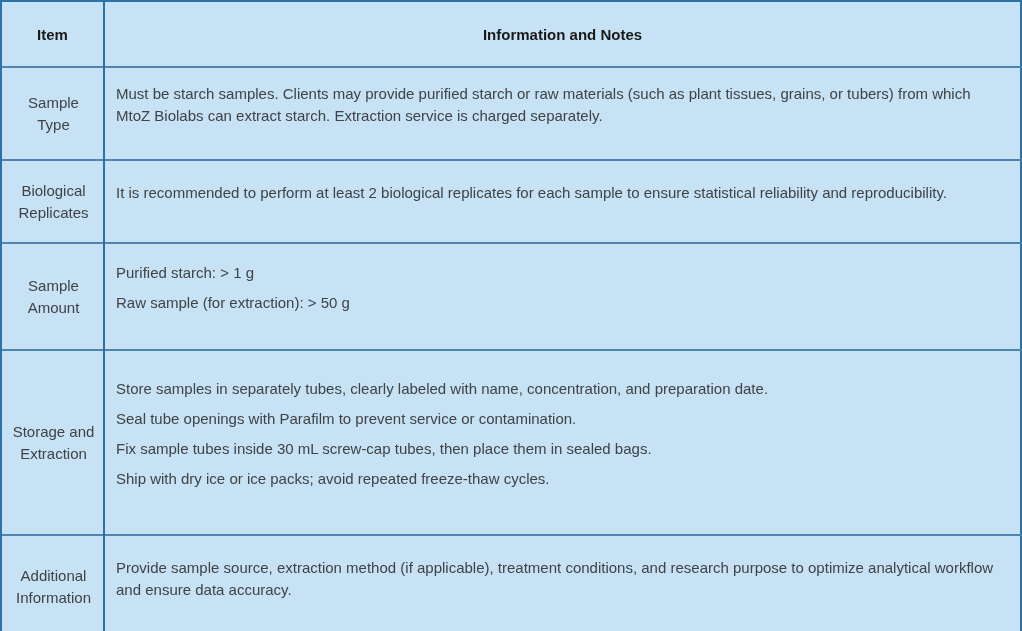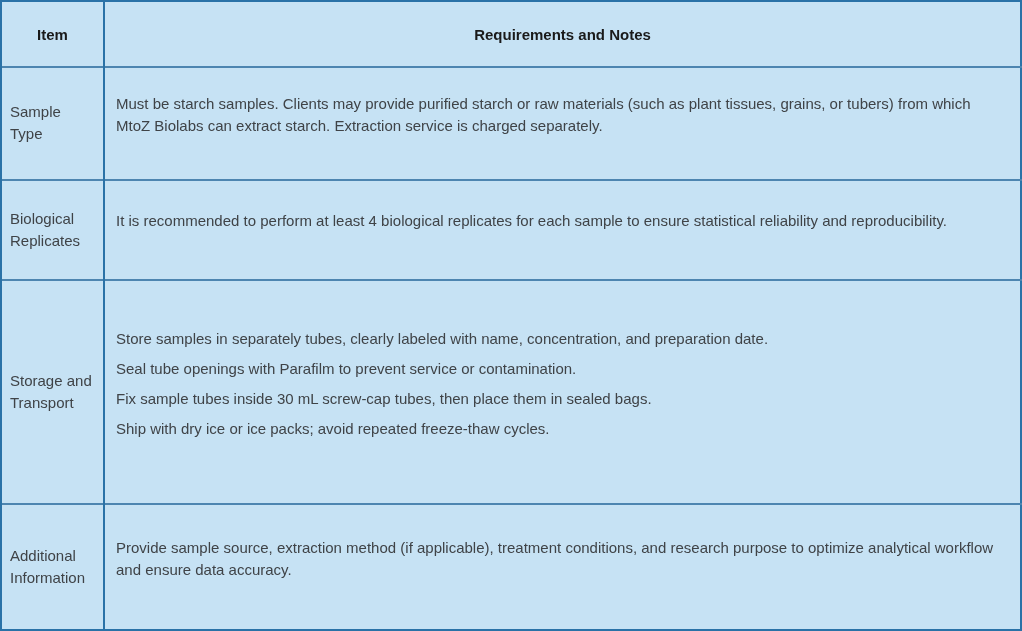--- a/index.html
+++ b/index.html
@@ -40,21 +40,21 @@
     color: var(--head-text);
     text-align: center;
     padding: 4px 20px;
   }
   tbody td {
     border-top: 2px solid var(--grid-h);
   }
   td.item-cell {
     font-size: 15px;
     color: var(--body-text);
-    text-align: left;
+    text-align: center;
     padding: 6px 6px 6px 8px;
     line-height: 22px;
   }
   td.notes-cell {
     font-size: 15px;
     color: var(--body-text);
     text-align: left;
     padding: 6px 16px 23px 11px;
   }
   td.notes-cell p {
@@ -71,38 +71,45 @@
 <body>
 
 <table class="req-table">
   <colgroup>
     <col class="col-item">
     <col class="col-notes">
   </colgroup>
   <thead>
     <tr>
       <th>Item</th>
-      <th>Requirements and Notes</th>
+      <th>Information and Notes</th>
     </tr>
   </thead>
   <tbody id="table-body">
       <tr class="row-0">
         <td class="item-cell">Sample Type</td>
         <td class="notes-cell">
           <p>Must be starch samples. Clients may provide purified starch or raw materials (such as plant tissues, grains, or tubers) from which MtoZ Biolabs can extract starch. Extraction service is charged separately.</p>
         </td>
       </tr>
       <tr class="row-1">
         <td class="item-cell">Biological Replicates</td>
         <td class="notes-cell">
-          <p>It is recommended to perform at least 4 biological replicates for each sample to ensure statistical reliability and reproducibility.</p>
+          <p>It is recommended to perform at least 2 biological replicates for each sample to ensure statistical reliability and reproducibility.</p>
+        </td>
+      </tr>
+      <tr class="row-2">
+        <td class="item-cell">Sample Amount</td>
+        <td class="notes-cell">
+          <p>Purified starch: &gt; 1 g</p>
+          <p>Raw sample (for extraction): &gt; 50 g</p>
         </td>
       </tr>
       <tr class="row-3">
-        <td class="item-cell">Storage and Transport</td>
+        <td class="item-cell">Storage and Extraction</td>
         <td class="notes-cell">
           <p>Store samples in separately tubes, clearly labeled with name, concentration, and preparation date.</p>
           <p>Seal tube openings with Parafilm to prevent service or contamination.</p>
           <p>Fix sample tubes inside 30 mL screw-cap tubes, then place them in sealed bags.</p>
           <p>Ship with dry ice or ice packs; avoid repeated freeze-thaw cycles.</p>
         </td>
       </tr>
       <tr class="row-4">
         <td class="item-cell">Additional Information</td>
         <td class="notes-cell">

